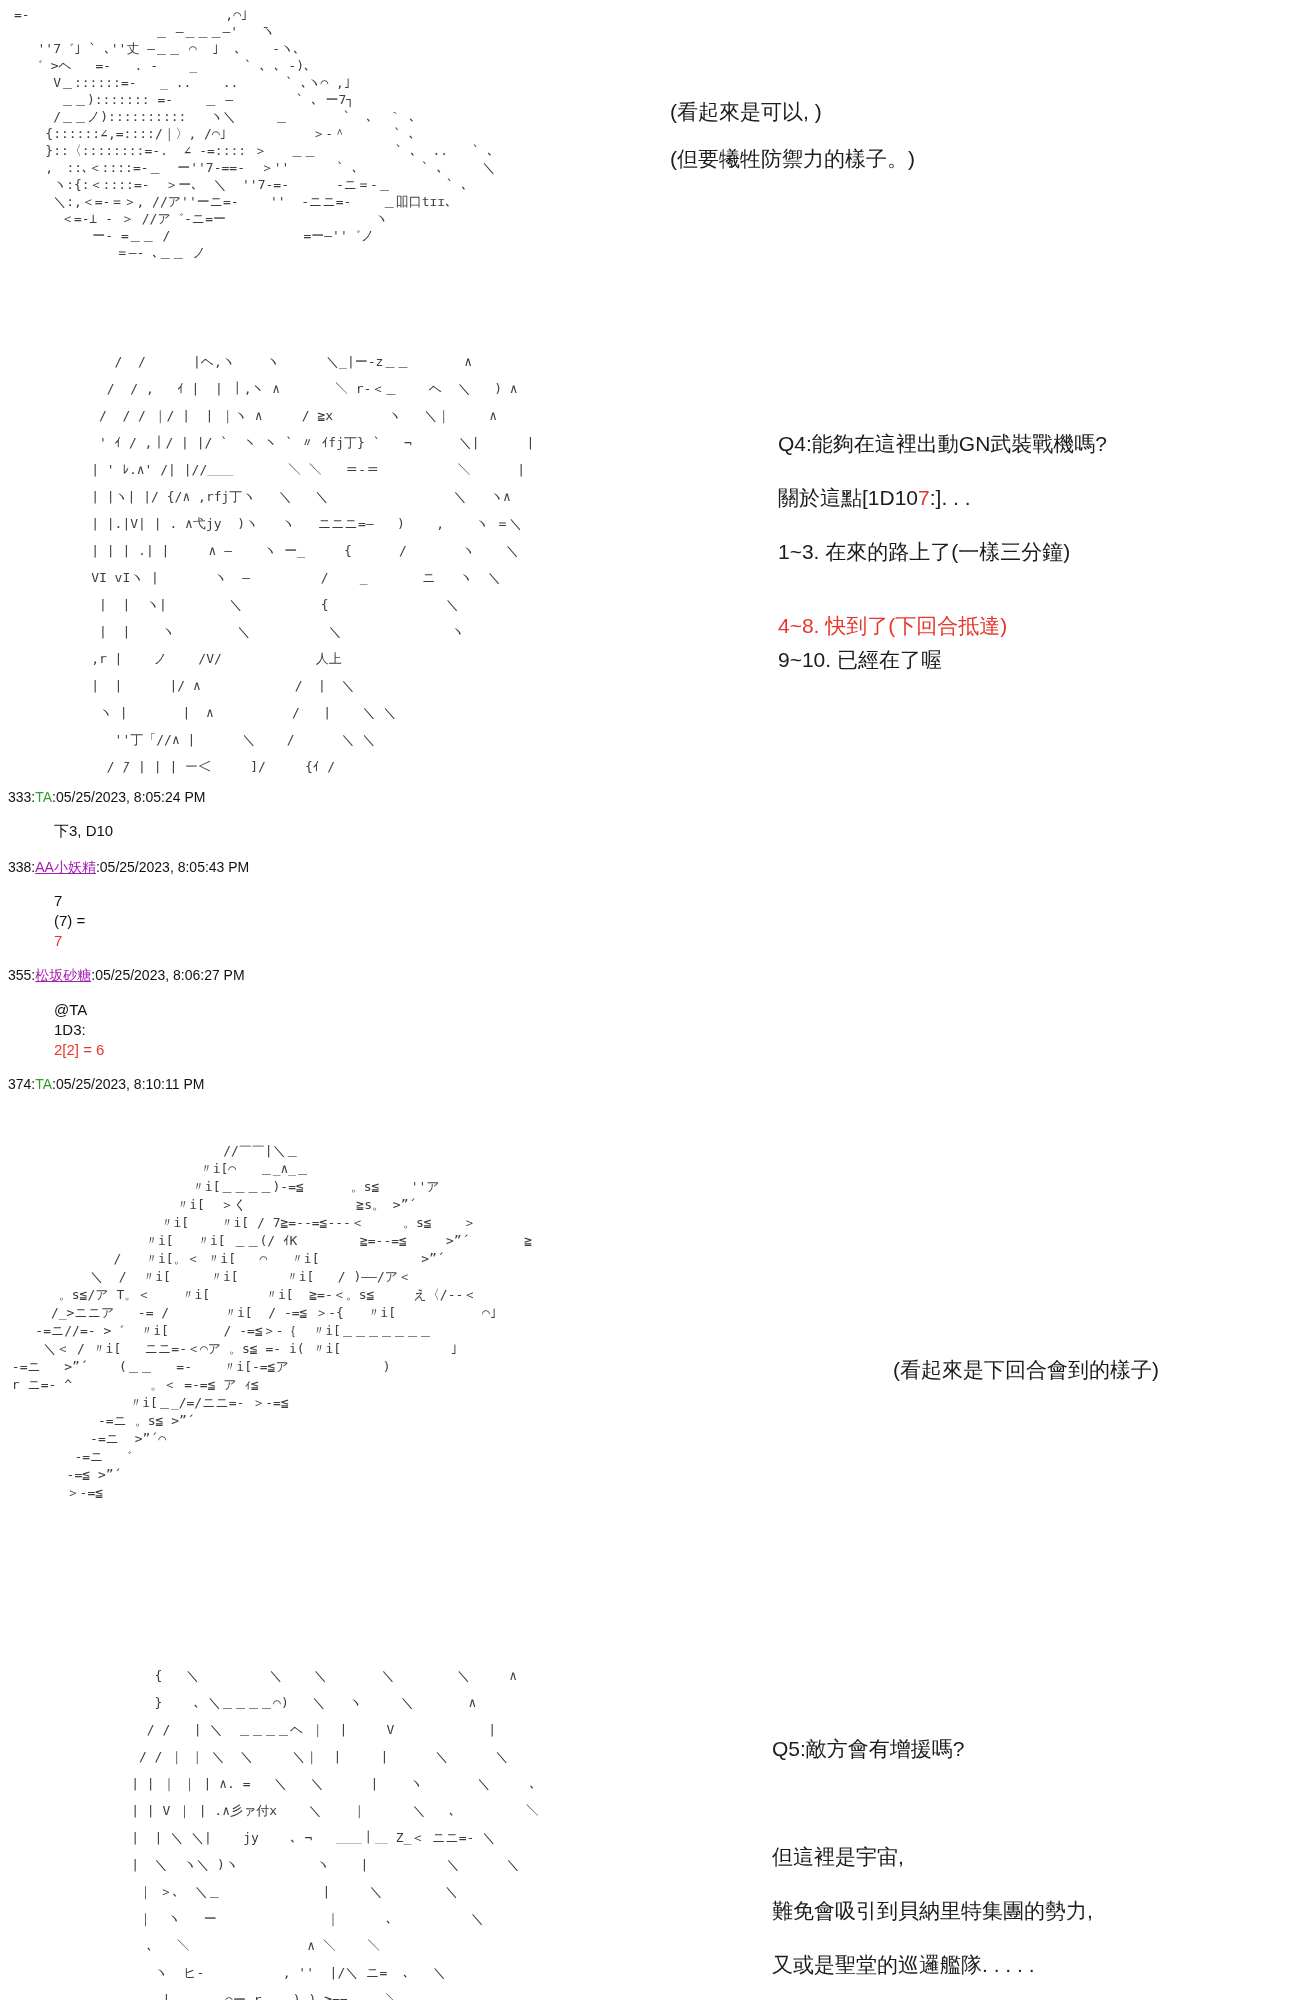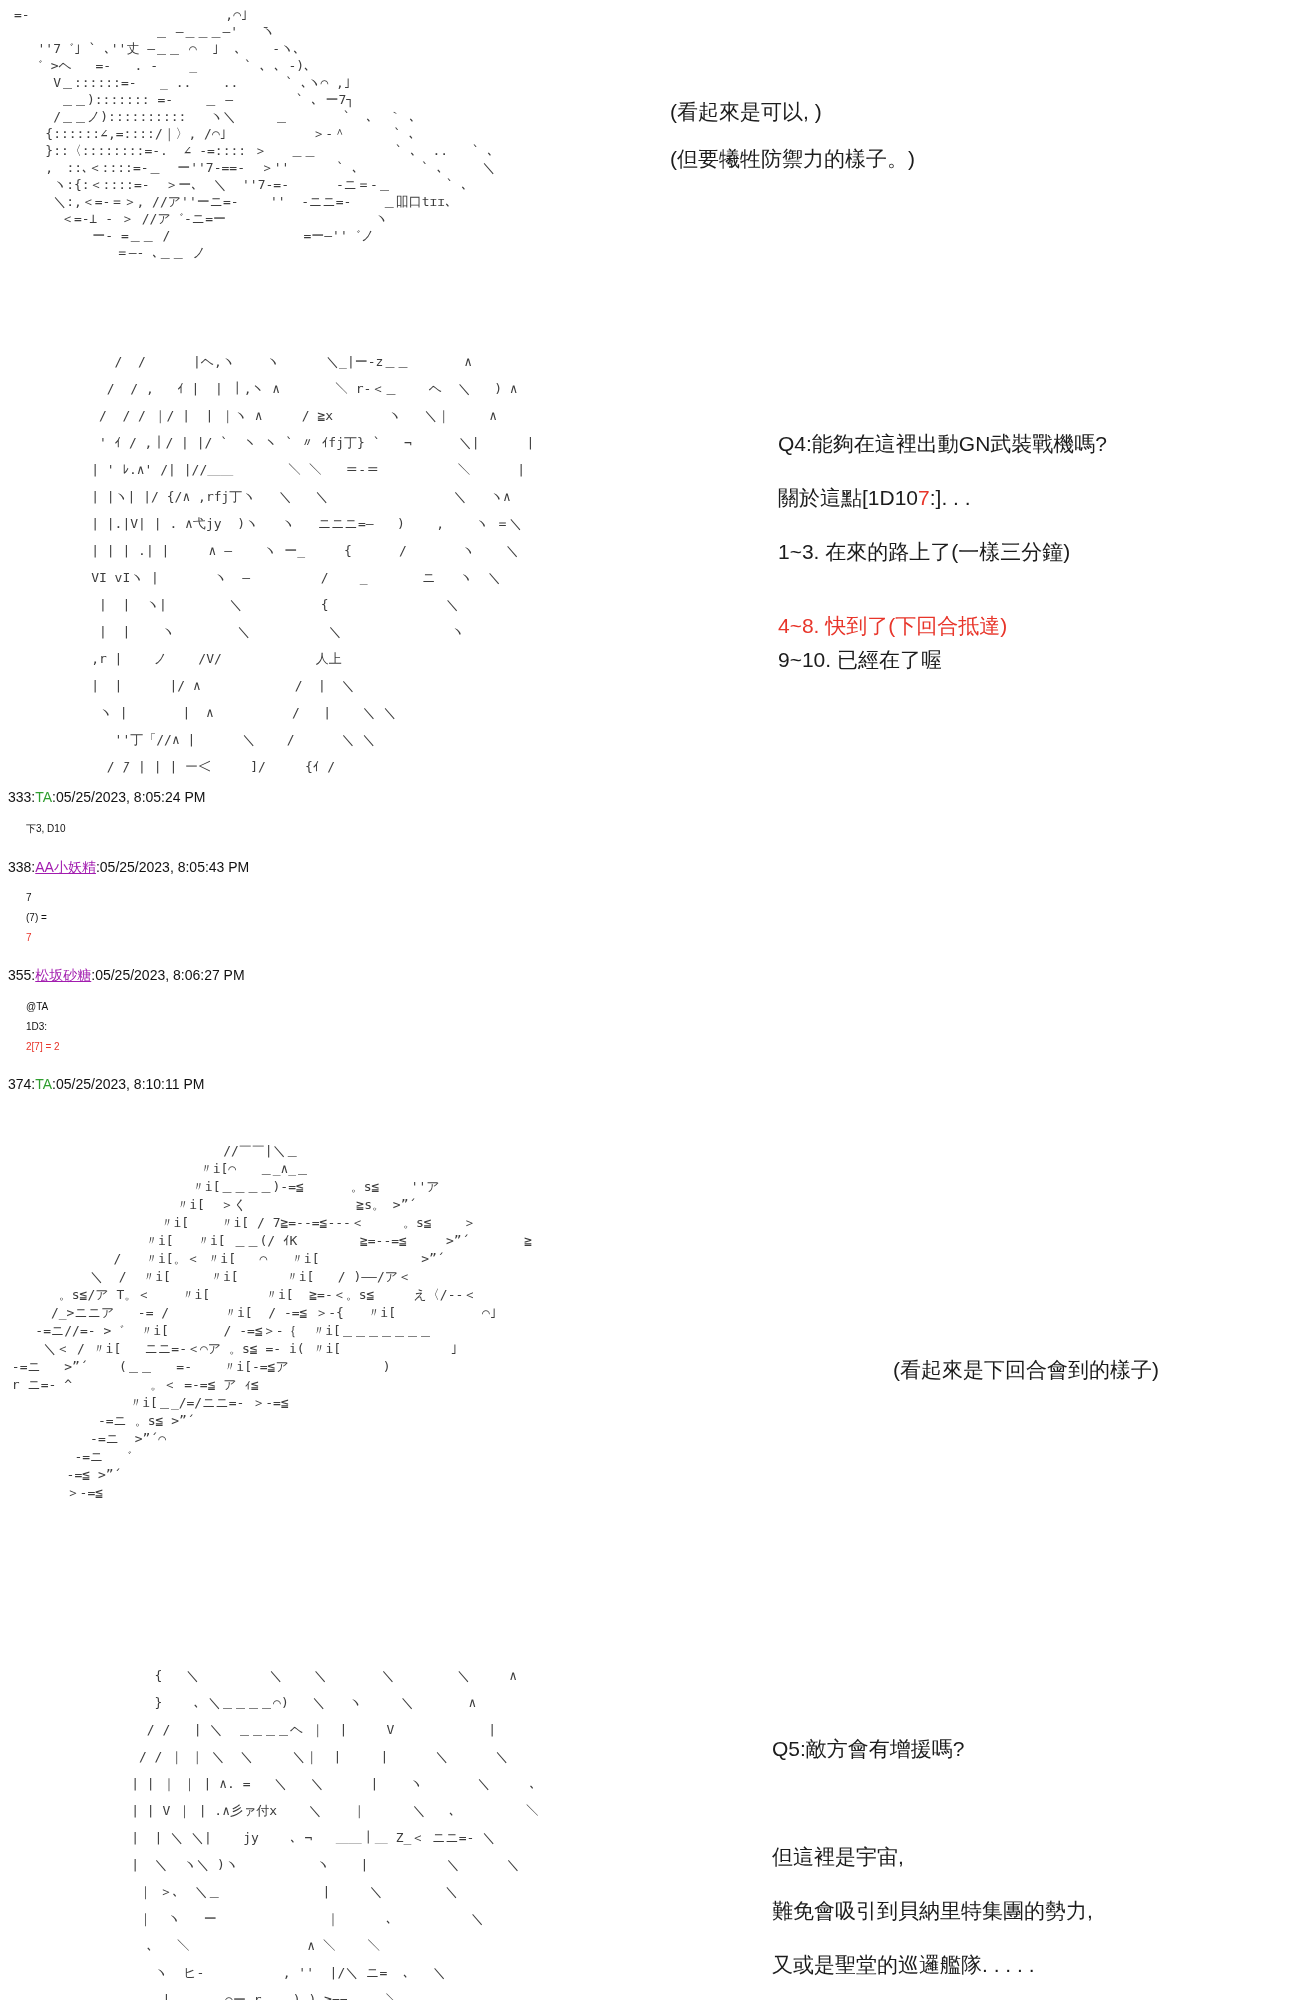--- a/index.html
+++ b/index.html
@@ -3,21 +3,21 @@
 <meta charset="utf-8">
 <style>
   html,body{margin:0;padding:0;background:#ffffff;}
   .page{position:relative;width:1300px;height:2000px;background:#ffffff;overflow:hidden;
         font-family:"Liberation Sans",sans-serif;color:#1c1c1c;}
   .aa{position:absolute;margin:0;font-family:"DejaVu Sans Mono",monospace;
       font-size:13px;color:#3c3c3c;white-space:pre;}
   .lh17{line-height:17px;} .lh20{line-height:27px;} .lh18{line-height:18px;}
   .dlg{position:absolute;font-size:21px;white-space:nowrap;color:#1c1c1c;}
   .meta{position:absolute;font-size:14px;white-space:nowrap;color:#111111;}
-  .body-line{position:absolute;font-size:10px;white-space:nowrap;color:#111111;}
+  .body-line{position:absolute;font-size:15px;white-space:nowrap;color:#111111;margin-left:28px;}
   .red{color:#e8352a;}
   .green{color:#2f9e2f;}
   a.link{color:#a21caf;text-decoration:underline;cursor:pointer;}
 </style>
 </head>
 <body>
 
 <div class="page">
 
   <pre class="aa lh17" style="left:14px;top:6px">=-                         ,⌒｣
@@ -66,21 +66,21 @@
   <div class="body-line" style="left:26px;top:822px">下3, D10</div>
 
   <div class="meta" style="left:8px;top:859px"><span>338:</span><a class="link">AA小妖精</a><span>:05/25/2023, 8:05:43 PM</span></div>
   <div class="body-line" style="left:26px;top:892px">7</div>
   <div class="body-line" style="left:26px;top:912px">(7) =</div>
   <div class="body-line red" style="left:26px;top:932px">7</div>
 
   <div class="meta" style="left:8px;top:967px"><span>355:</span><a class="link">松坂砂糖</a><span>:05/25/2023, 8:06:27 PM</span></div>
   <div class="body-line" style="left:26px;top:1001px">@TA</div>
   <div class="body-line" style="left:26px;top:1021px">1D3:</div>
-  <div class="body-line red" style="left:26px;top:1041px">2[7] = 2</div>
+  <div class="body-line red" style="left:26px;top:1041px">2[2] = 6</div>
 
   <div class="meta" style="left:8px;top:1076px"><span>374:</span><span class="green">TA</span><span>:05/25/2023, 8:10:11 PM</span></div>
 
   <pre class="aa lh18" style="left:4px;top:1142px">                            //￣￣|＼＿
                          〃i[⌒   ＿_∧_＿
                         〃i[＿＿＿＿)-=≦      。s≦    ''ア
                       〃i[  ＞く              ≧s。 &gt;”´
                     〃i[    〃i[ / 7≧=--=≦---＜     。s≦    ＞
                   〃i[   〃i[ ＿＿(/ ｲK        ≧=--=≦     &gt;”´       ≧
               /   〃i[。＜ 〃i[   ⌒   〃i[             &gt;”´

